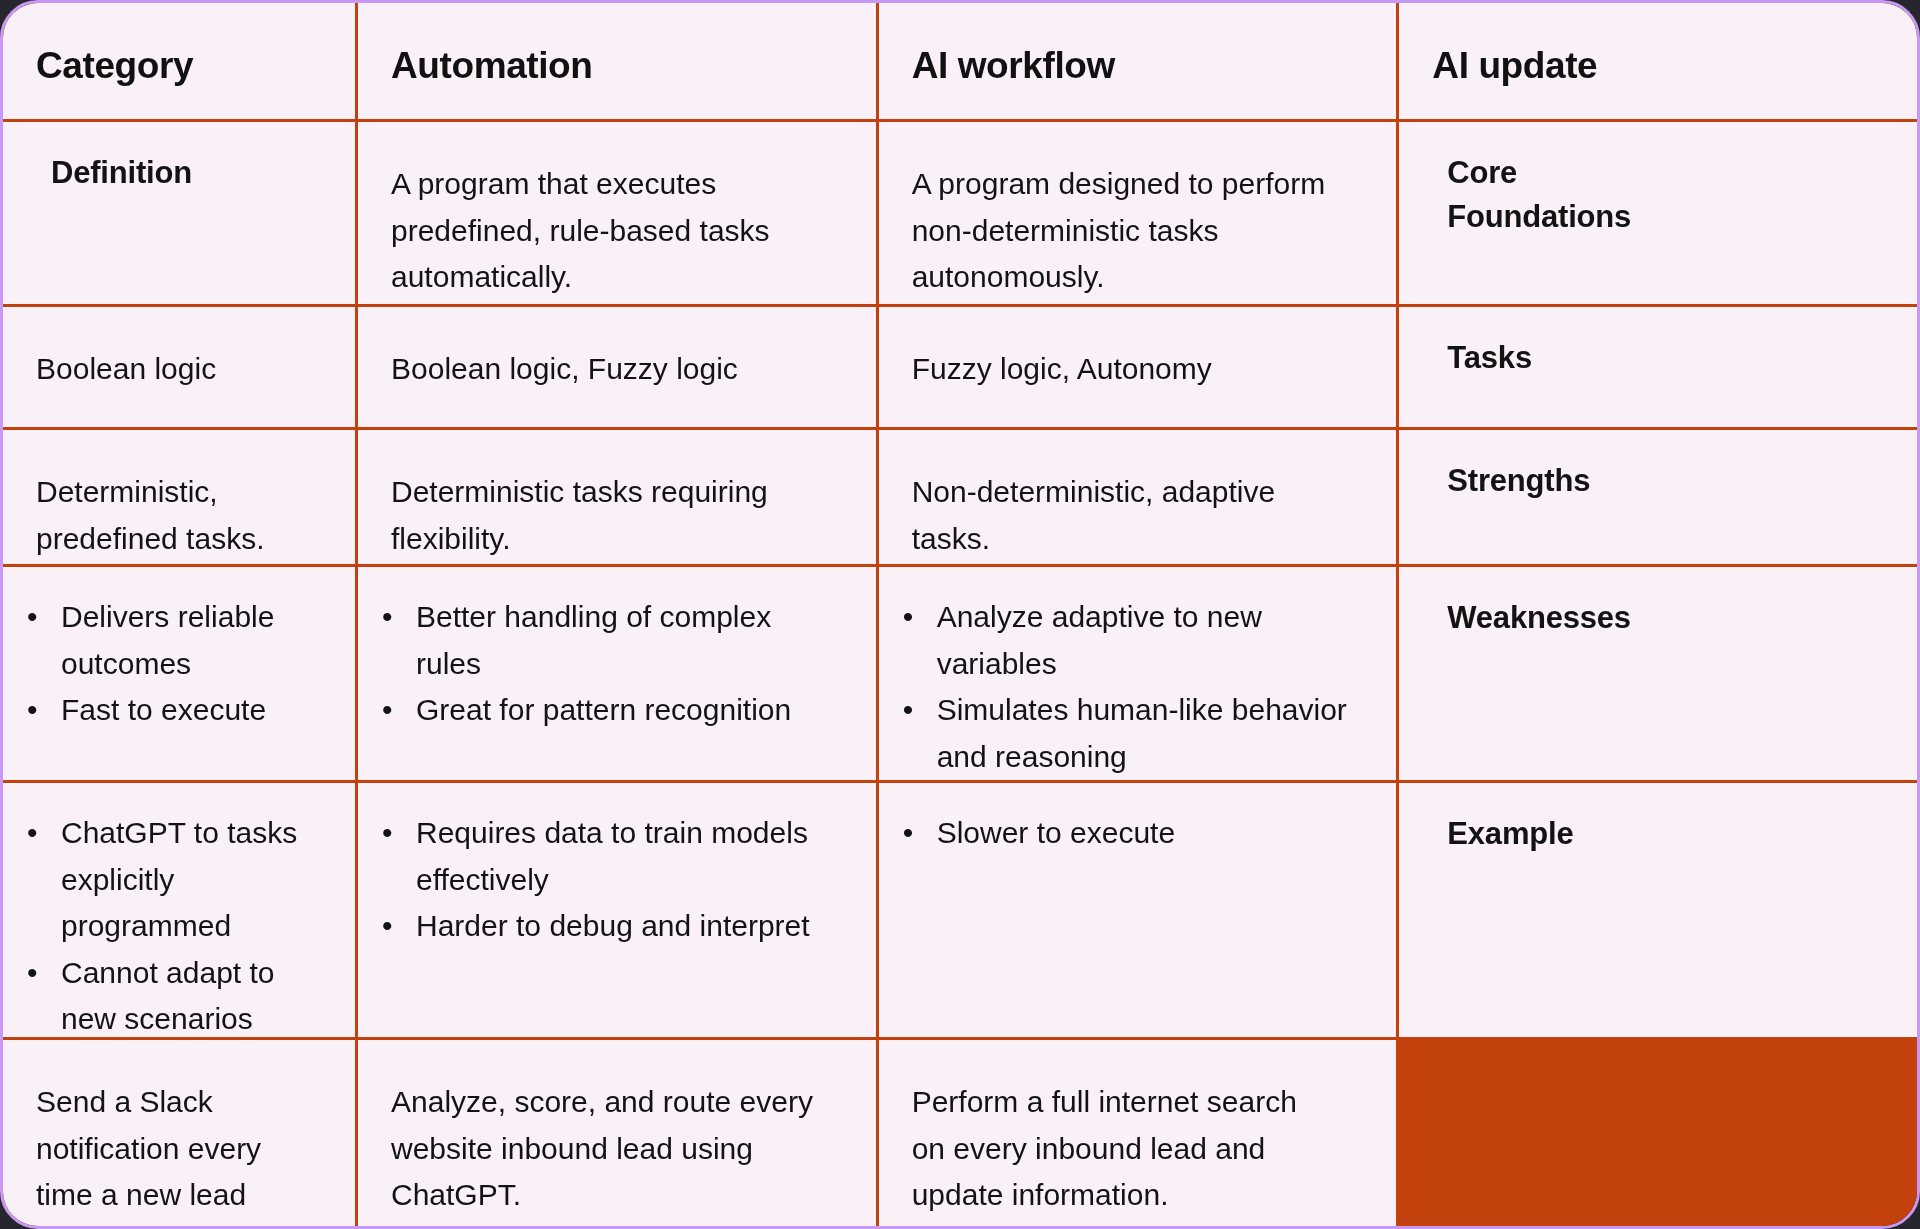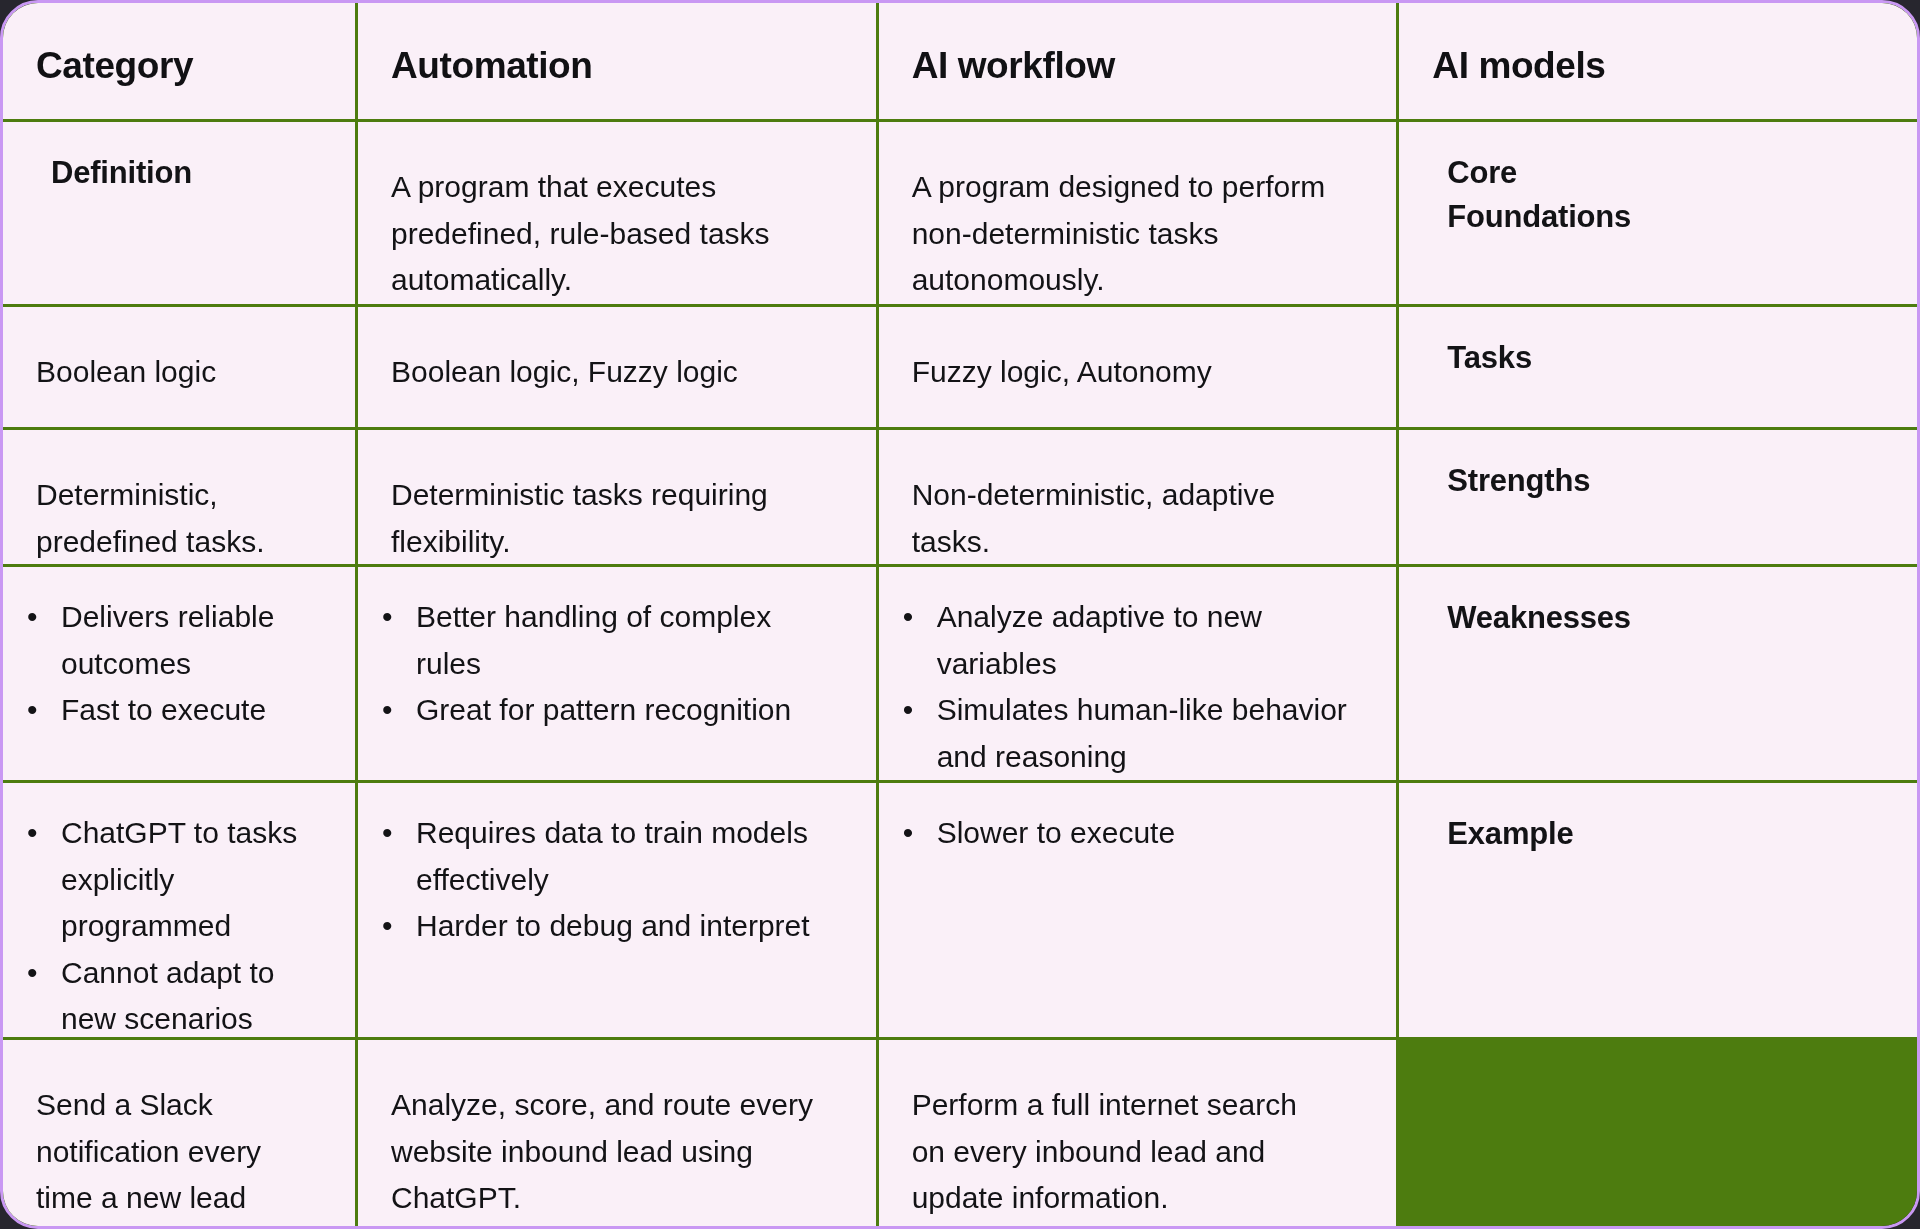--- a/index.html
+++ b/index.html
@@ -21,21 +21,21 @@
     overflow: hidden;
   }
 
   .grid {
     display: grid;
     width: 100%;
     height: 100%;
     grid-template-columns: 352px 1fr 1fr 1fr;
     grid-template-rows: 116px 182px 120px 134px 213px 254px 1fr;
     gap: 3px;
-    background: #4d7c0f; 
+    background: #c2410c; 
   }
 
   .cell {
     background: #faf0f8;
     color: #131316;
     overflow: hidden;
   }
 
   .header-cell {
     display: flex;
@@ -50,23 +50,24 @@
   .label-cell {
     padding: 29px 24px 0 48px;
     font-size: 31px;
     font-weight: 700;
     line-height: 1.42;
     letter-spacing: -0.2px;
   }
   .label-cell span { display: inline-block; max-width: 258px; }
 
   .body-cell p {
-    padding: 42px 58px 0 33px;
+    padding: 27px 58px 0 33px;
     font-size: 30px;
     line-height: 1.55;
+    margin-top: 12px;
   }
 
   .body-cell ul {
     list-style: none;
     padding: 27px 46px 0 22px;
     font-size: 30px;
     line-height: 1.55;
   }
   .body-cell li {
     position: relative;
@@ -82,21 +83,21 @@
 </style>
 </head>
 <body>
 
 <div class="card">
   <div class="grid">
 
     <div class="cell header-cell">Category</div>
     <div class="cell header-cell">Automation</div>
     <div class="cell header-cell">AI workflow</div>
-    <div class="cell header-cell">AI models</div>
+    <div class="cell header-cell">AI update</div>
 
     <div class="cell label-cell"><span>Definition</span></div>
     <div class="cell body-cell">
         <p>A program that executes predefined, rule-based tasks automatically.</p>
       </div>
     <div class="cell body-cell">
         <p>A program designed to perform non-deterministic tasks autonomously.</p>
       </div>
 
     <div class="cell label-cell"><span>Core Foundations</span></div>

